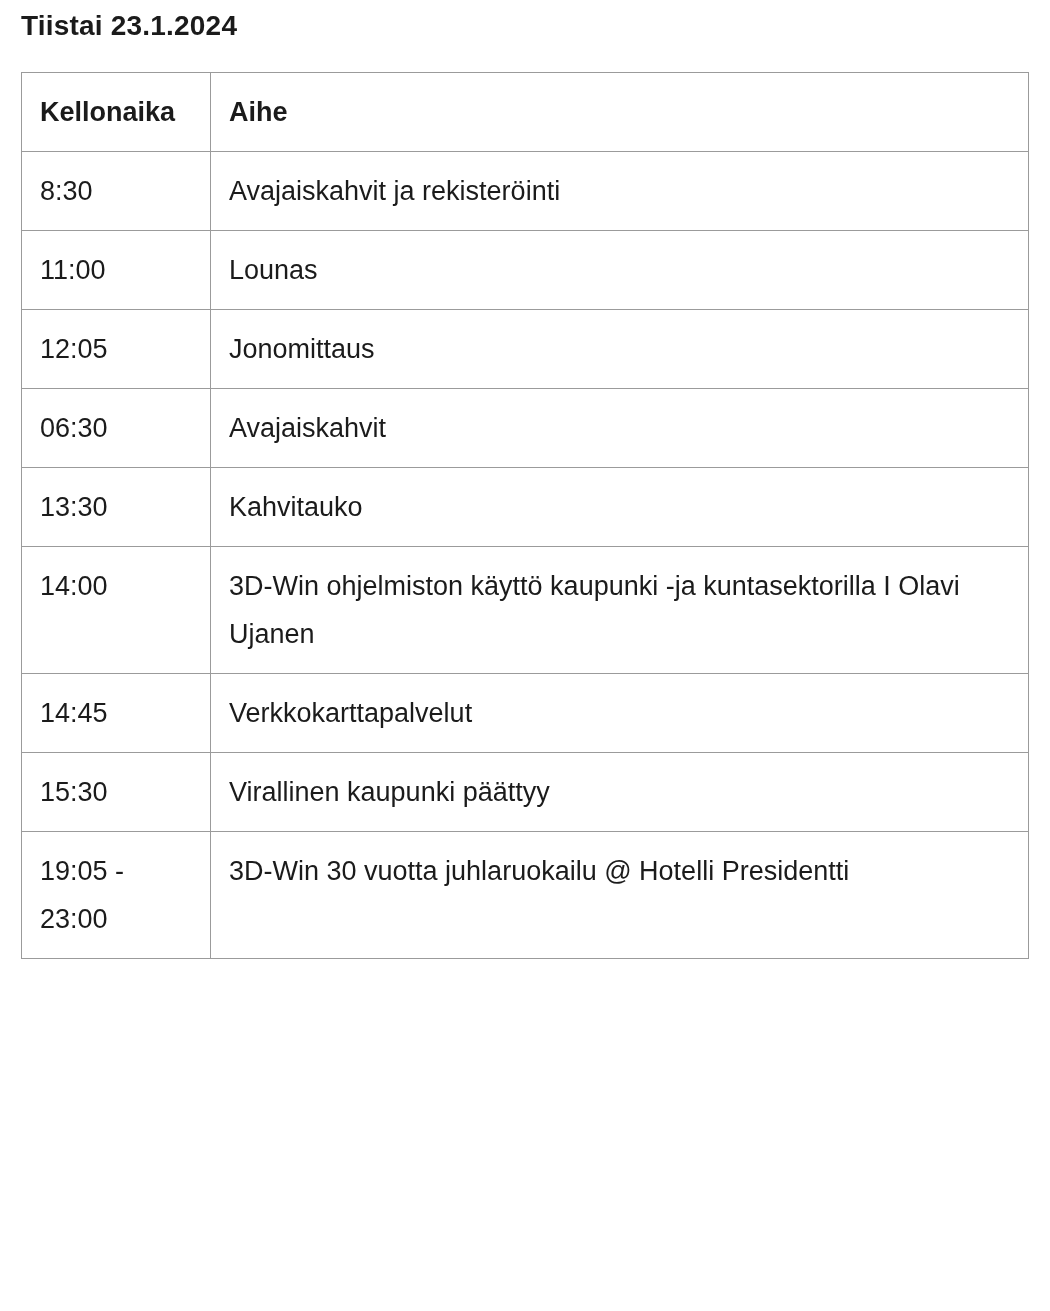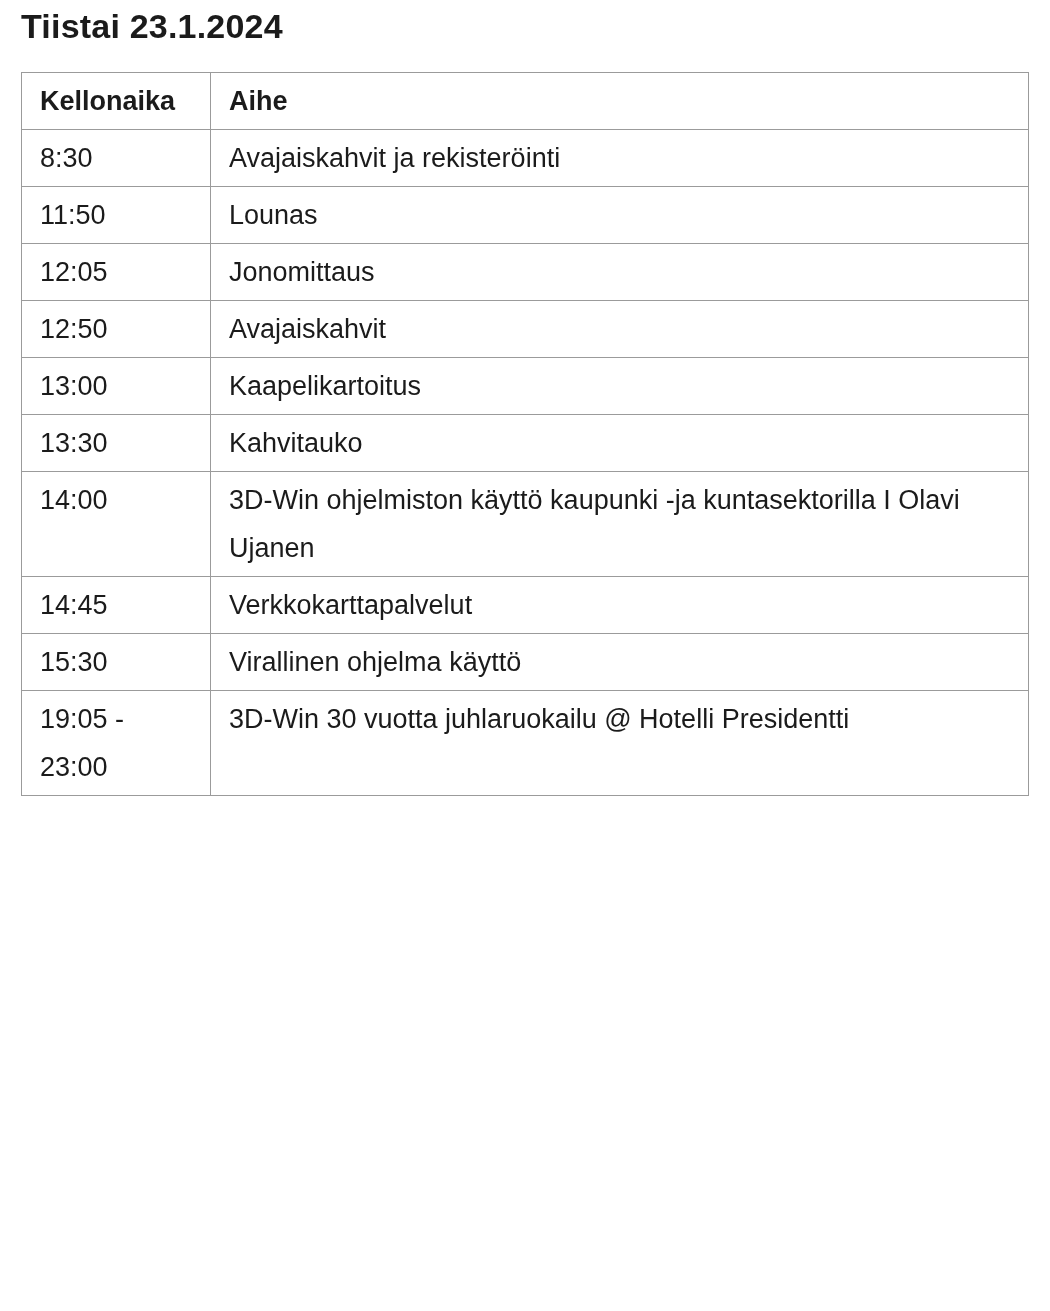--- a/index.html
+++ b/index.html
@@ -10,37 +10,37 @@
   body {
     width: 1050px;
     height: 1311px;
     box-sizing: border-box;
     padding: 8px 20px 0 21px;
     font-family: "Liberation Sans", "DejaVu Sans", sans-serif;
     color: #1b1b1b;
     overflow: hidden;
   }
   .page-title {
-    font-size: 34px;
+    font-size: 28px;
     line-height: 36px;
     font-weight: 700;
     margin: 0 0 28px 0;
     letter-spacing: 0.2px;
   }
   table.schedule {
     border-collapse: collapse;
     width: 1007px;
     table-layout: fixed;
   }
   table.schedule th,
   table.schedule td {
     border: 1px solid #9b9b9b;
     vertical-align: top;
     text-align: left;
-    padding: 4px 18px;
+    padding: 15px 18px;
     font-size: 27px;
     line-height: 48px;
     word-wrap: break-word;
   }
   table.schedule th {
     font-weight: 700;
   }
   table.schedule td {
     font-weight: 400;
   }
@@ -62,49 +62,45 @@
       <th>Kellonaika</th>
       <th>Aihe</th>
     </tr>
   </thead>
   <tbody>
       <tr>
         <td>8:30</td>
         <td>Avajaiskahvit ja rekisteröinti</td>
       </tr>
       <tr>
-        <td>11:50</td>
+        <td>11:00</td>
         <td>Lounas</td>
       </tr>
       <tr>
         <td>12:05</td>
         <td>Jonomittaus</td>
       </tr>
       <tr>
-        <td>12:50</td>
+        <td>06:30</td>
         <td>Avajaiskahvit</td>
-      </tr>
-      <tr>
-        <td>13:00</td>
-        <td>Kaapelikartoitus</td>
       </tr>
       <tr>
         <td>13:30</td>
         <td>Kahvitauko</td>
       </tr>
       <tr>
         <td>14:00</td>
         <td>3D-Win ohjelmiston käyttö kaupunki -ja kuntasektorilla I Olavi Ujanen</td>
       </tr>
       <tr>
         <td>14:45</td>
         <td>Verkkokarttapalvelut</td>
       </tr>
       <tr>
         <td>15:30</td>
-        <td>Virallinen ohjelma käyttö</td>
+        <td>Virallinen kaupunki päättyy</td>
       </tr>
       <tr>
         <td>19:05 - 23:00</td>
         <td>3D-Win 30 vuotta juhlaruokailu @ Hotelli Presidentti</td>
       </tr>
     </tbody>
 </table>
 
 </body></html>

